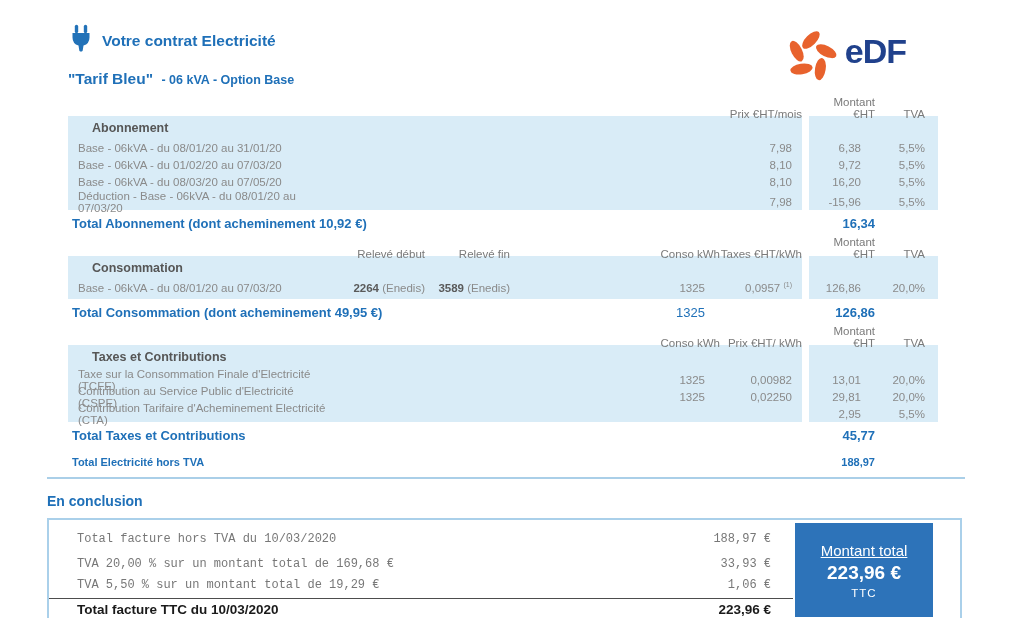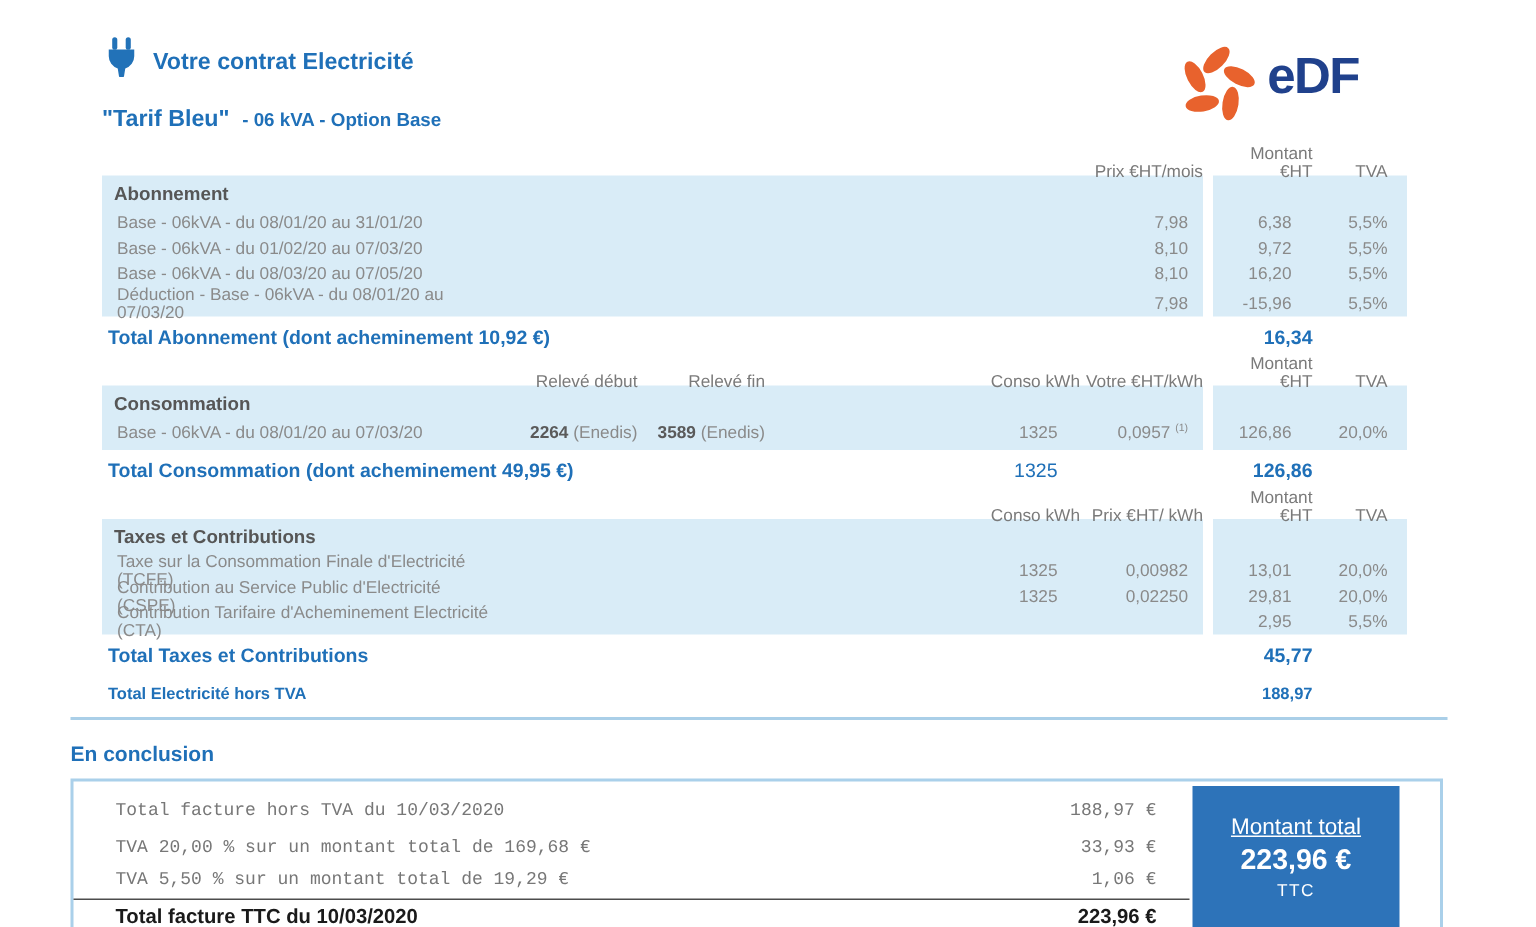--- a/index.html
+++ b/index.html
@@ -24,21 +24,21 @@
   .hdr-tarif{font-size:15.5px;}
   .hdr-option{font-size:12.5px;margin-left:4px;}
   .logo{display:flex;align-items:flex-start;gap:2px;}
   .edf-text{color:var(--navy);font-weight:bold;font-size:34px;letter-spacing:-1px;line-height:1;margin-top:10px;}
 
   
   .table{margin:6px 0 0 68px;width:870px;}
   .grid{display:grid;grid-template-columns:267px 90px 85px 210px 82px 7px 66px 63px;align-items:center;}
   .hrow{height:20px;font-size:11.5px;color:var(--hgray);align-items:end;padding-bottom:3px;}
   .band{background:linear-gradient(90deg,var(--band) 0,var(--band) 734px,#fff 734px,#fff 741px,var(--band) 741px,var(--band) 870px);padding-bottom:3px;}
-  .stitle{height:23px;display:flex;align-items:center;padding-left:8px;font-weight:bold;color:var(--sgray);font-size:12.5px;}
+  .stitle{height:23px;display:flex;align-items:center;padding-left:24px;font-weight:bold;color:var(--sgray);font-size:12.5px;}
   .drow{height:17px;font-size:11.5px;color:var(--gray);}
   .lab{text-align:left;padding-left:10px;}
   .num{text-align:right;}
   .c2{grid-column:2;} .c3{grid-column:3;} .c4{grid-column:4;} .c5{grid-column:5;} .c7{grid-column:7;} .c8{grid-column:8;}
   .sp3{grid-column:1/4;}
   .conso-d{padding-right:15px;} .prix-d{padding-right:10px;} .mont-d{padding-right:14px;} .tva-c{padding-right:13px;}
   .bold-val{color:#5a5a5a;font-weight:bold;}
   sup{font-size:7px;}
   .trow{height:26px;color:var(--blue);font-weight:bold;font-size:13px;}
   .trow .lab{padding-left:4px;}
@@ -138,21 +138,21 @@
 
     <div class="grid trow">
       <div class="lab sp3">Total Abonnement (dont acheminement 10,92 €)</div>
       <div class="num c7">16,34</div>
     </div>
 
     <div class="grid hrow">
       <div class="num c2">Relevé début</div>
       <div class="num c3">Relevé fin</div>
       <div class="num c4">Conso kWh</div>
-      <div class="num c5">Votre €HT/kWh</div>
+      <div class="num c5">Taxes €HT/kWh</div>
       <div class="num c7">Montant €HT</div>
       <div class="num c8 tva-c">TVA</div>
     </div>
 
     <div class="band">
       <div class="stitle">Consommation</div>
       <div class="grid drow">
         <div class="lab">Base - 06kVA - du 08/01/20 au 07/03/20</div>
         <div class="num c2"><span class="bold-val">2264</span><span> (Enedis)</span></div>
         <div class="num c3"><span class="bold-val">3589</span><span> (Enedis)</span></div>

